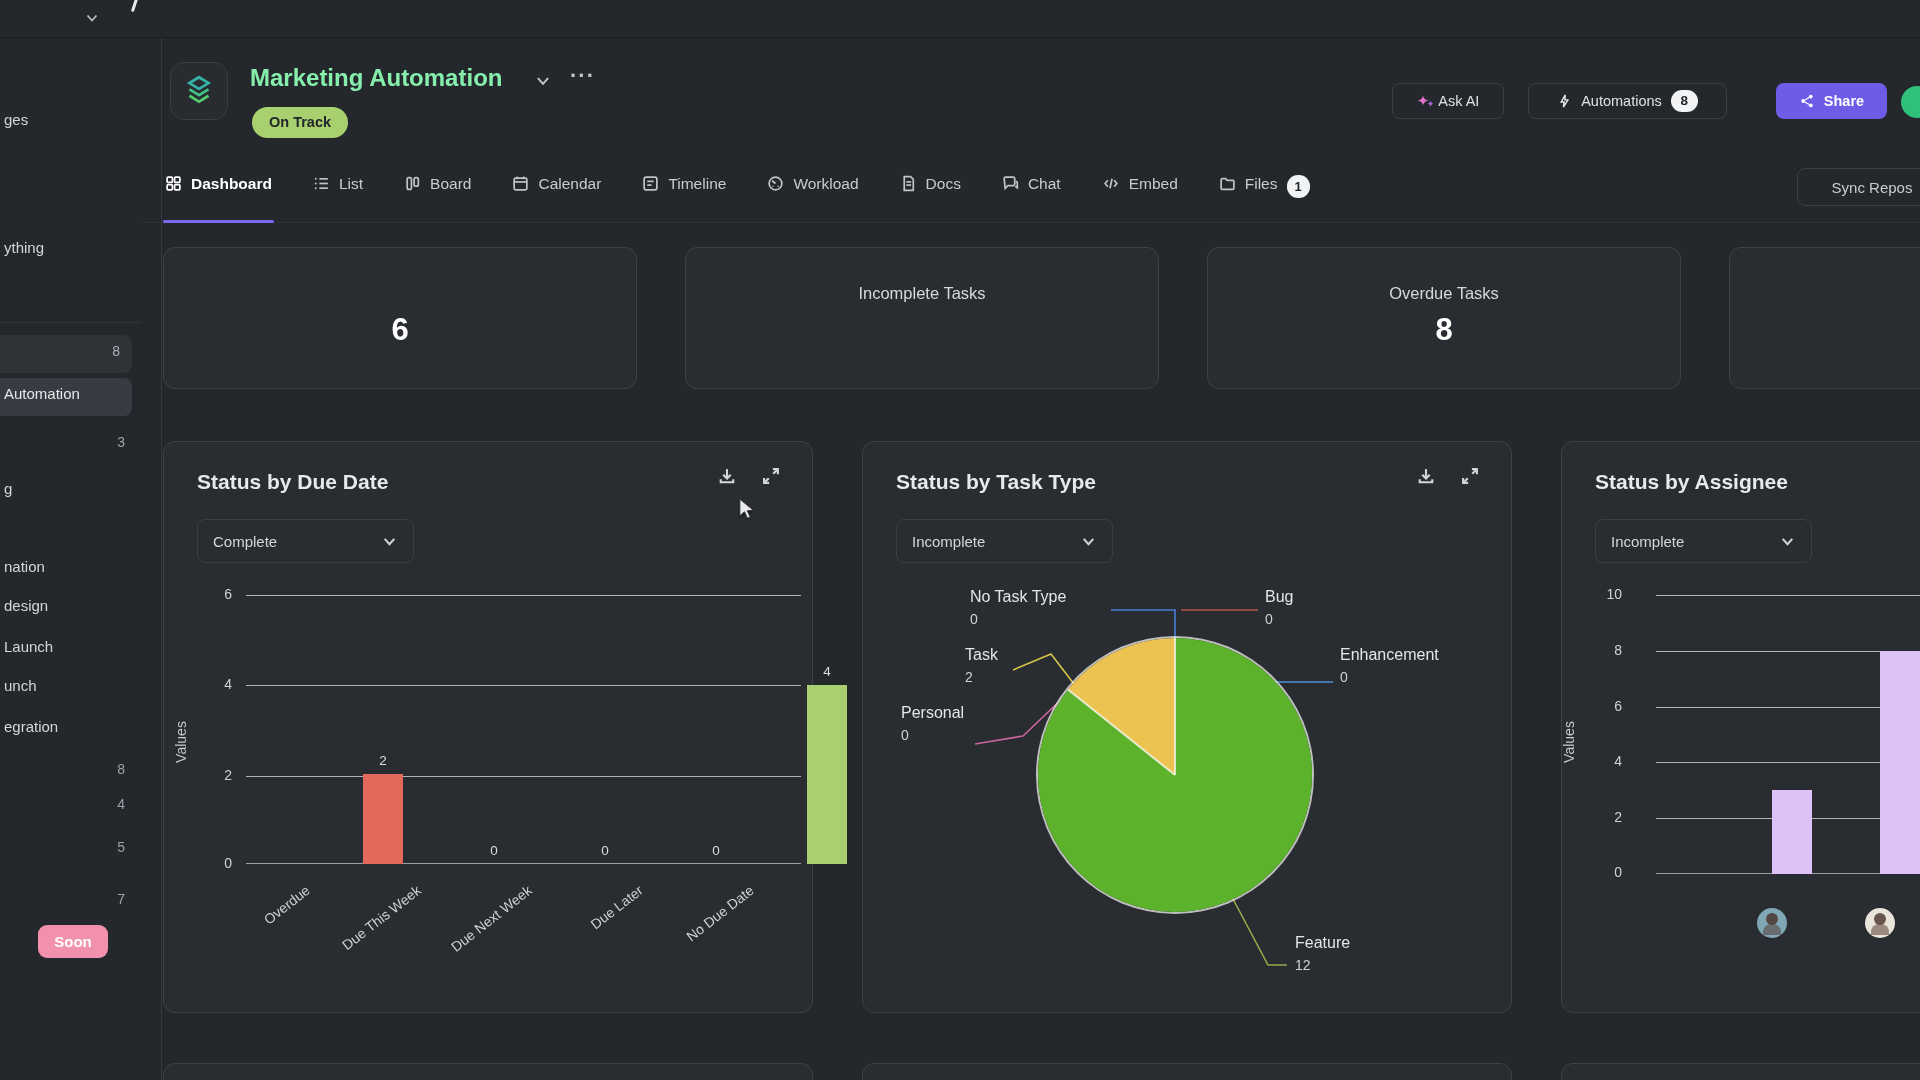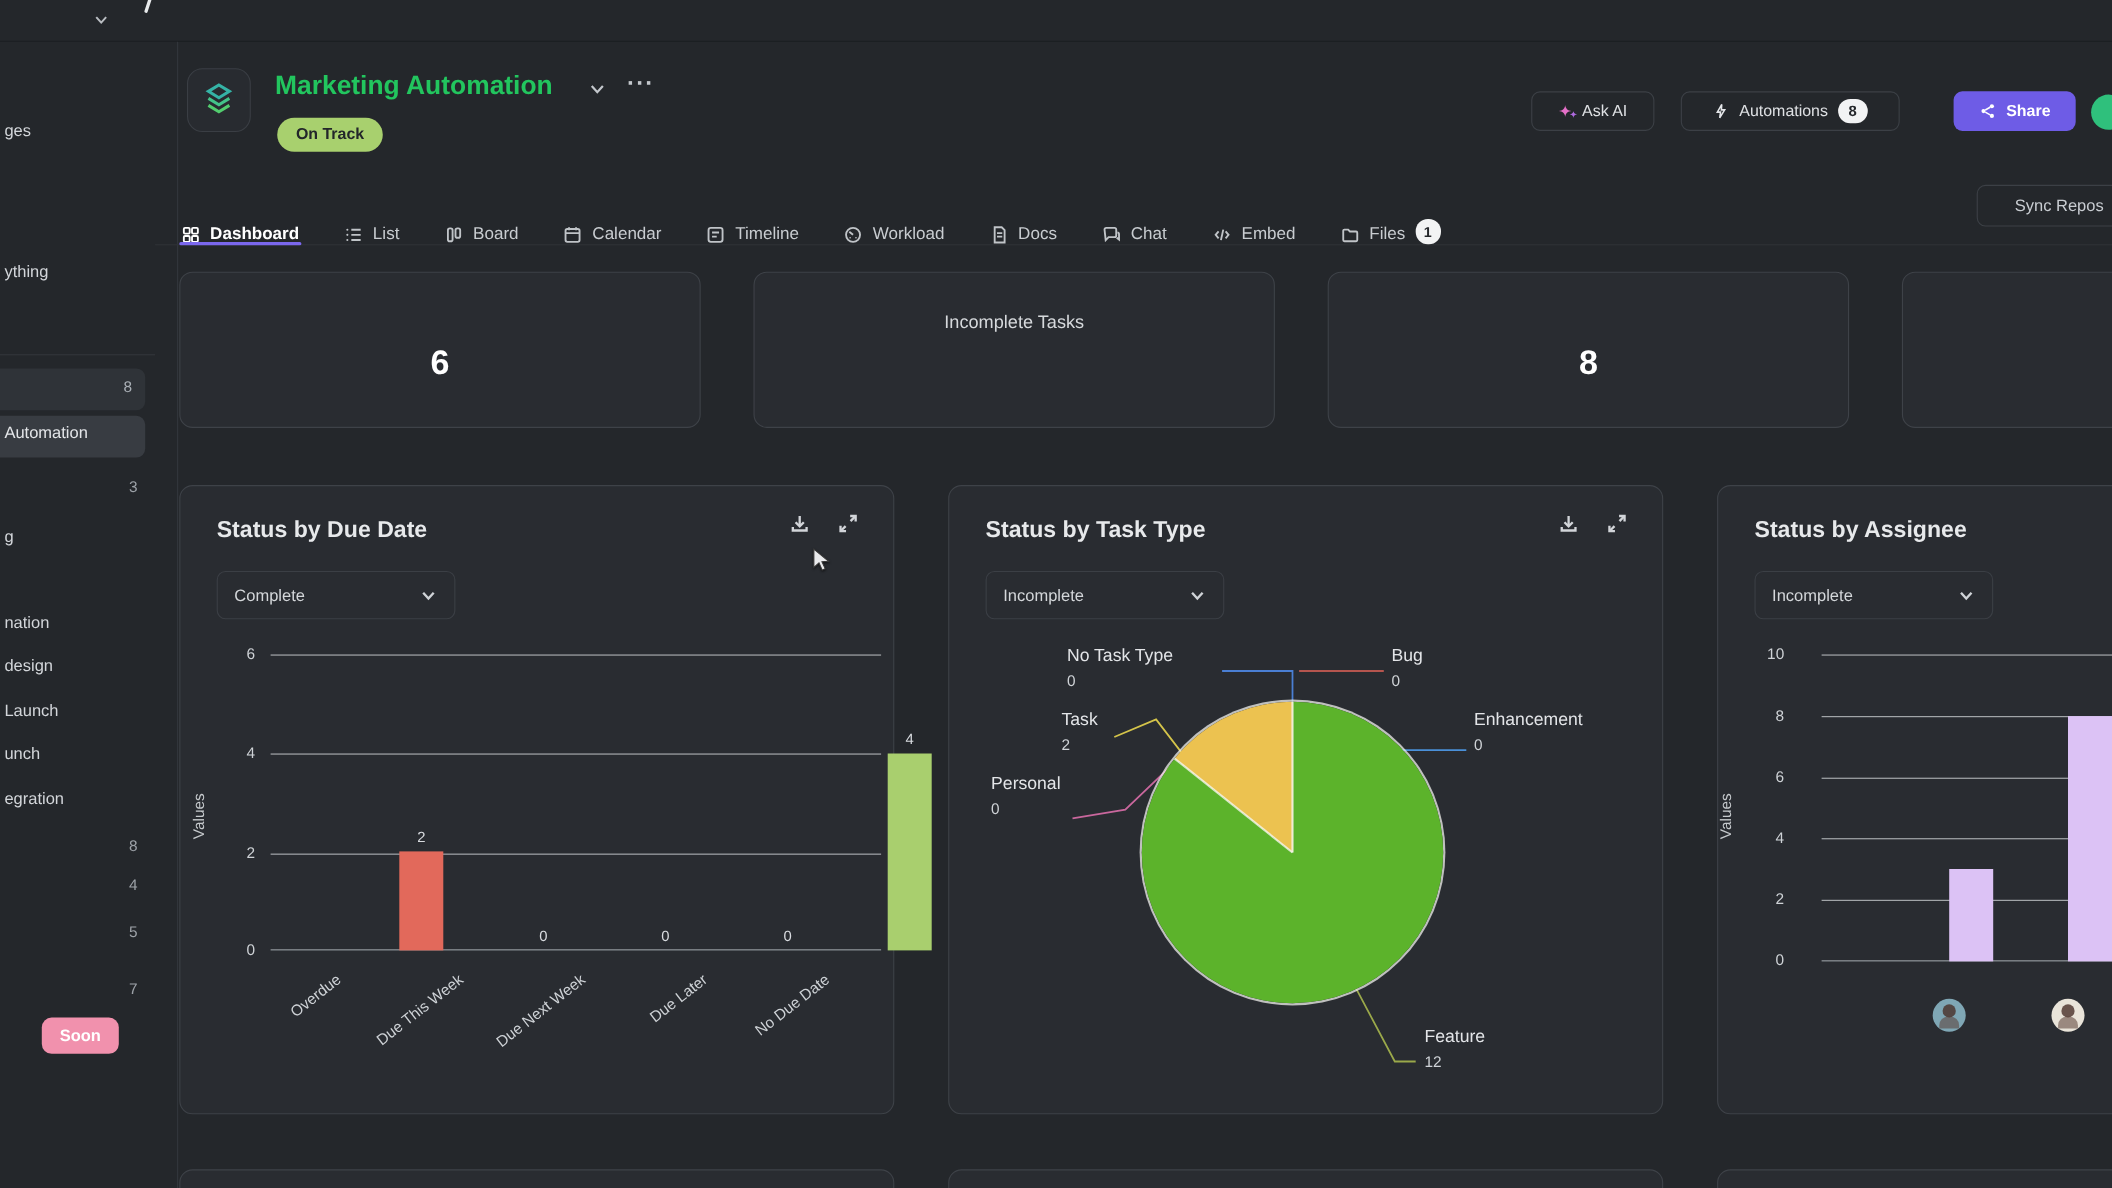--- a/index.html
+++ b/index.html
@@ -32,21 +32,21 @@
   .sb-row .count { position:absolute; right:12px; top:8px; color:#aab0b6; font-size:14px; }
   .sb-divider { position:absolute; left:0; width:141px; height:1px; background:#32363b; }
   .soon-badge { position:absolute; left:38px; top:887px; width:70px; height:33px;
                 background:#f191ad; border-radius:9px; color:#fff; font-weight:bold;
                 font-size:15px; text-align:center; line-height:33px; }
 
   
   .logo-tile { position:absolute; left:170px; top:62px; width:58px; height:58px;
                border:1px solid #3a3e44; border-radius:14px; background:#282b30;
                display:flex; align-items:center; justify-content:center; }
-  .page-title { position:absolute; left:250px; top:64px; font-size:24px; font-weight:bold; color:#22c55e; }
+  .page-title { position:absolute; left:250px; top:64px; font-size:24px; font-weight:bold; color:#86efac; }
   .title-chevron { position:absolute; left:534px; top:72px; color:#c3c7cc; }
   .title-dots { position:absolute; left:570px; top:63px; color:#c3c7cc; font-size:22px;
                 font-weight:bold; letter-spacing:1px; }
   .status-pill { position:absolute; left:252px; top:107px; height:31px; padding:0 17px;
                  border-radius:16px; font-size:14.5px; font-weight:bold; color:#23262a;
                  line-height:31px; }
 
   .hbtn { position:absolute; top:83px; height:36px; border:1px solid #3c4046; border-radius:8px;
           background:transparent; color:#dfe1e4; font-size:14.5px; display:flex;
           align-items:center; justify-content:center; gap:9px; cursor:pointer;
@@ -55,21 +55,21 @@
                    height:22px; font-size:13.5px; font-weight:bold; line-height:22px;
                    text-align:center; }
   .btn-share { background:#6e5ce6; border:none; color:#fff; font-weight:bold; }
   .presence-dot { position:absolute; left:1901px; top:86px; width:32px; height:32px;
                   border-radius:50%; background:#2fc07c; }
 
   
   .tabbar { position:absolute; left:141px; right:0; top:175px; height:48px;
             border-bottom:1px solid #2e3236; display:flex; align-items:stretch;
             padding-left:22px; gap:37px; }
-  .tab { display:flex; align-items:flex-end; gap:9px; color:#c8ccd0; font-size:15.5px;
+  .tab { display:flex; align-items:flex-start; gap:9px; color:#c8ccd0; font-size:15.5px;
          position:relative; cursor:pointer; padding:0 2px; }
   .tab svg { stroke:#c0c4c8; }
   .tab.active { color:#fff; font-weight:bold; }
   .tab.active svg { stroke:#fff; }
   .tab.active::after { content:""; position:absolute; left:0; right:0; bottom:-1px;
                        height:3px; background:#7b68ee; border-radius:2px; }
   .tab .pillnum { background:#f2f3f4; color:#24272b; border-radius:11px; min-width:23px;
                   height:23px; font-size:13px; font-weight:bold; line-height:23px; text-align:center; }
   .sync-btn { position:absolute; left:1797px; top:168px; width:150px; height:38px;
               border:1px solid #3c4046; border-radius:8px; background:transparent;
@@ -314,20 +314,21 @@
 </div>
 <button class="sync-btn">Sync Repos</button>
 
 <div class="card" style="left:163px;top:247px;width:474px;height:142px">
   <div class="stat-value">6</div>
 </div>
 <div class="card" style="left:685px;top:247px;width:474px;height:142px">
   <div class="stat-label">Incomplete Tasks</div>
 </div>
 <div class="card" style="left:1207px;top:247px;width:474px;height:142px">
+  <div class="stat-label">Overdue Tasks</div>
   <div class="stat-value">8</div>
 </div>
 <div class="card" style="left:1729px;top:247px;width:474px;height:142px"></div>
 
 <div class="card" style="left:163px;top:441px;width:650px;height:572px">
   <div class="chart-title">Status by Due Date</div>
   <div class="card-icons" style="left:553px">
     <svg width="20" height="20" viewBox="0 0 16 16" fill="none" stroke-width="1.7">
         <line x1="8" y1="2.5" x2="8" y2="9.5"></line>
         <polyline points="5,7 8,10 11,7"></polyline>

